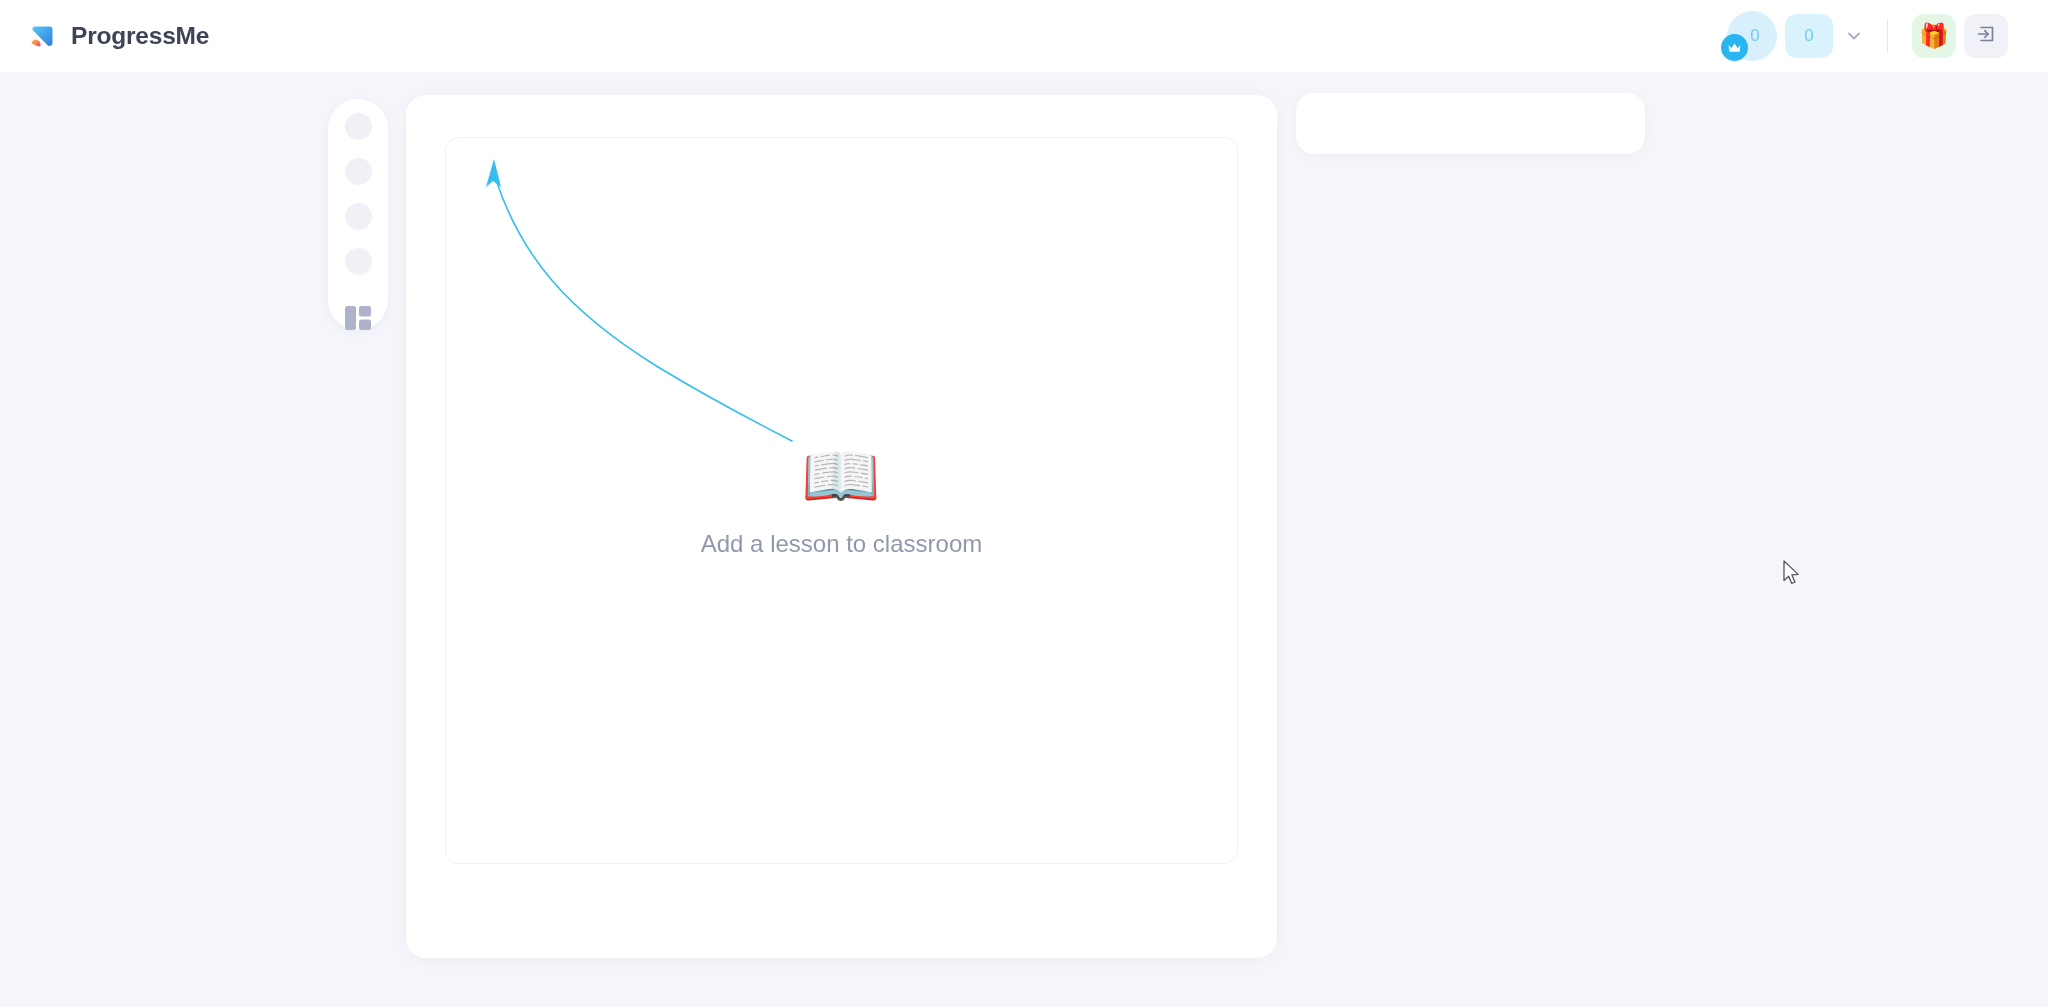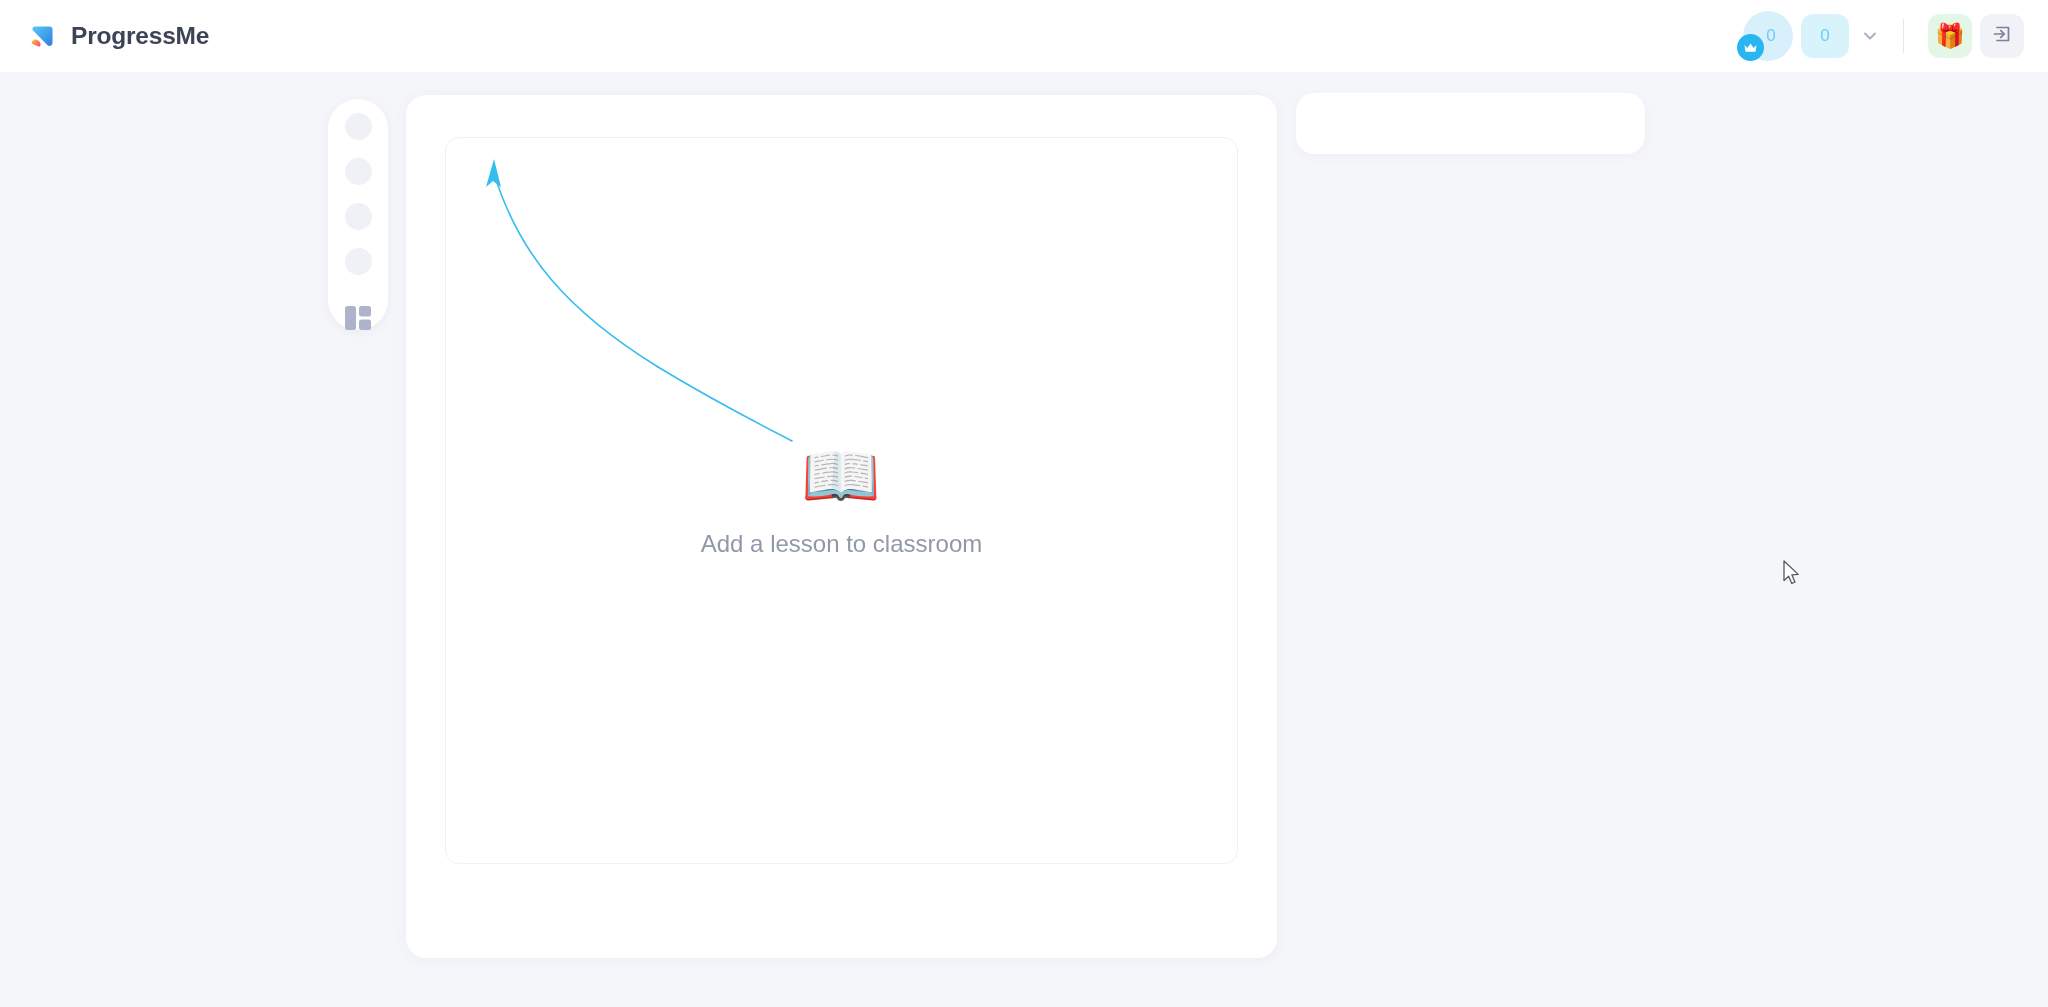--- a/index.html
+++ b/index.html
@@ -19,21 +19,21 @@
   
   #app-header {
     position: absolute;
     top: 0; left: 0;
     width: 2048px;
     height: 72px;
     background: #ffffff;
     display: flex;
     align-items: center;
     justify-content: space-between;
-    padding: 0 18px 0 22px;
+    padding: 0 34px 0 22px;
     z-index: 20;
   }
 
   .brand {
     display: flex;
     align-items: center;
     gap: 13px;
   }
 
   .brand-mark {

